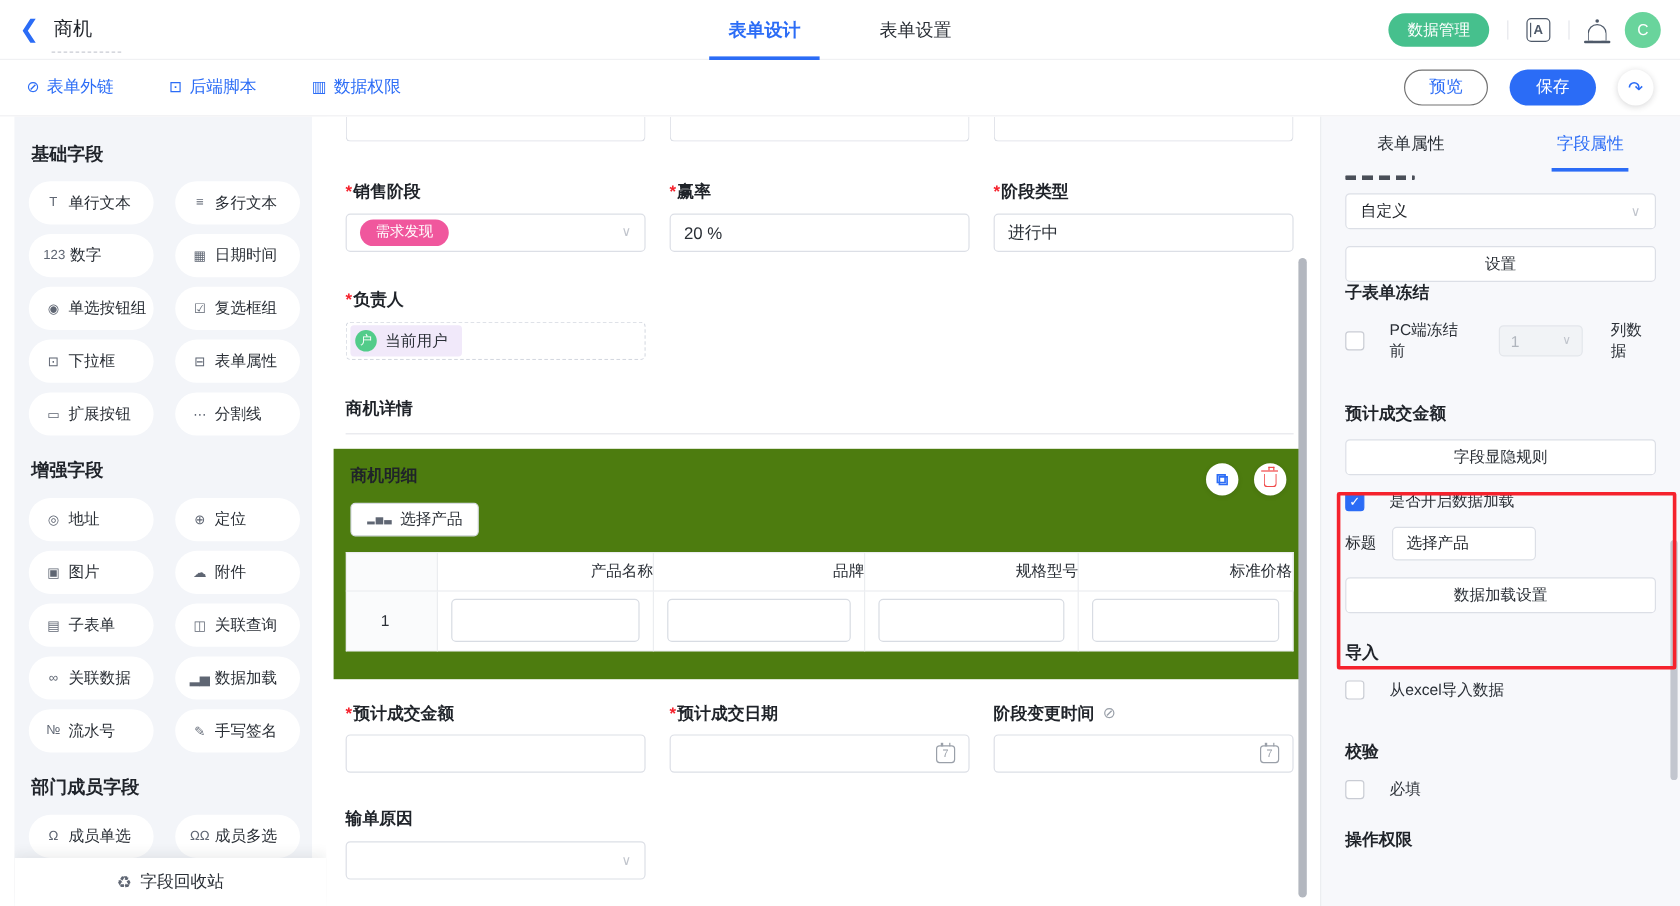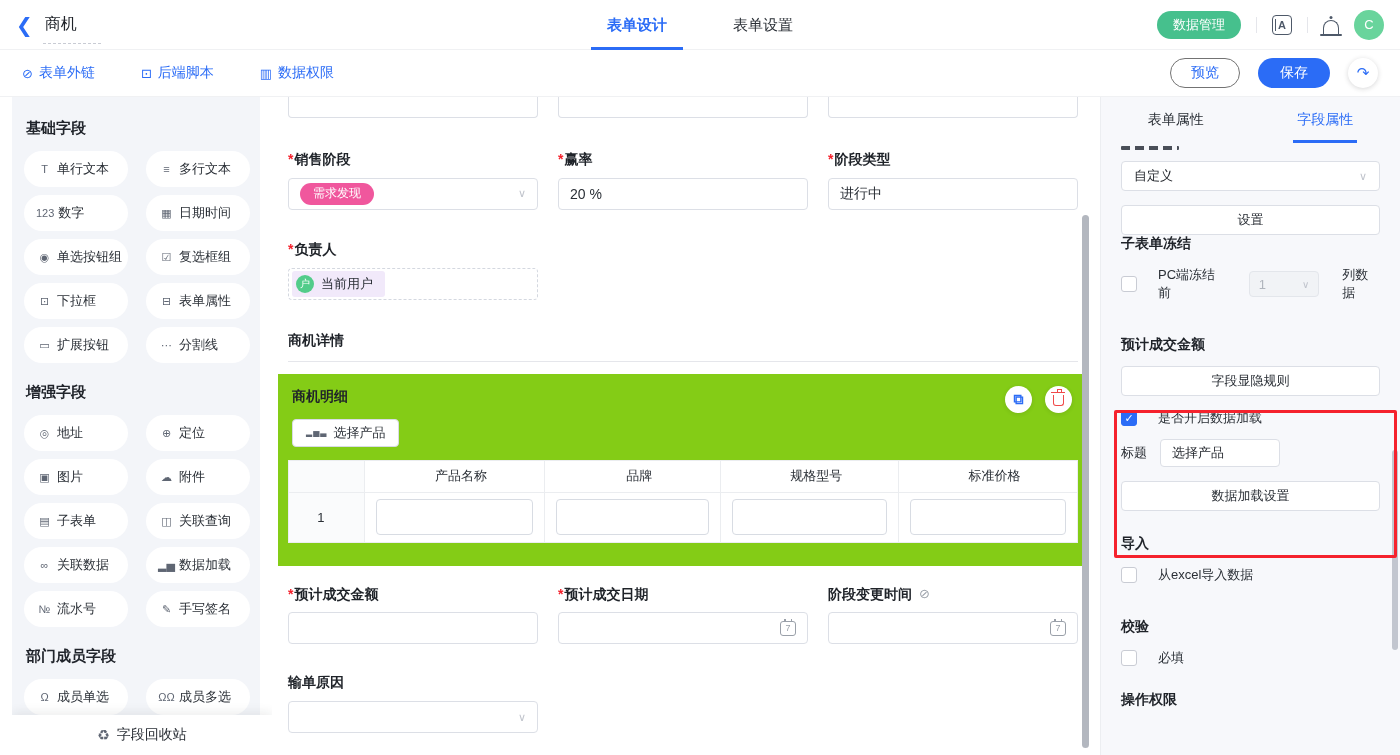--- a/index.html
+++ b/index.html
@@ -55,34 +55,34 @@
   .eye{color:#9aa0a9;margin-left:7px;font-size:13px;font-weight:normal}
   .f-box{height:32px;border:1px solid #dcdfe6;border-radius:4px;display:flex;align-items:center;padding:0 11px;font-size:14px;color:#2a2f36;background:#fff;cursor:text}
   .chev{margin-left:auto;color:#c0c4cc;font-size:11px}
   .tag-pink{height:22px;border-radius:11px;background:#f0579d;color:#fff;font-size:12px;display:flex;align-items:center;padding:0 13px}
   .owner-box{width:250px;height:32px;border:1px dashed #d4d8e0;border-radius:4px;display:flex;align-items:center;padding:0 3px;cursor:pointer}
   .owner-tag{height:26px;background:#f1e9fa;border-radius:3px;display:flex;align-items:center;gap:7px;padding:0 12px 0 4px;font-size:13px;color:#2a2f36}
   .owner-avatar{width:18px;height:18px;border-radius:50%;background:#52cc8a;color:#fff;font-size:10px;display:flex;align-items:center;justify-content:center}
   .section-heading{margin-top:32px;font-size:14px;font-weight:bold}
   .section-divider{margin-top:11px;width:790px;border-bottom:1px solid #e5e6eb}
   
-  .subform{width:810px;margin-left:-10px;margin-top:12px;background:#84cc16;position:relative;padding:14px 10px 23px 10px}
+  .subform{width:810px;margin-left:-10px;margin-top:12px;background:#4d7c0f;position:relative;padding:14px 10px 23px 10px}
   .subform-title{font-size:14px;font-weight:bold;margin-left:4px}
   .sf-actions{position:absolute;top:12px;right:16px;display:flex;gap:13px}
   .circ{width:27px;height:27px;border-radius:50%;background:#fff;box-shadow:0 1px 4px rgba(31,35,41,.12);display:flex;align-items:center;justify-content:center;cursor:pointer}
   .copy-g{color:#2b6cf6;font-size:14px;font-weight:bold}
   .trash{width:11px;height:11px;border:1.5px solid #f04a4a;border-top:none;border-radius:0 0 3px 3px;position:relative;margin-top:3px}
   .trash::before{content:"";position:absolute;top:-3.5px;left:-3.5px;width:14.5px;height:1.5px;background:#f04a4a}
   .trash::after{content:"";position:absolute;top:-6px;left:2.5px;width:3.5px;height:2px;border:1.5px solid #f04a4a;border-bottom:none}
   .btn-select-product{margin-top:13px;margin-left:4px;height:28px;background:#fff;border:1px solid #d8dce3;border-radius:4px;display:inline-flex;align-items:center;gap:6px;padding:0 13px;font-size:13px;color:#2a2f36;cursor:pointer}
   .chart-g{font-size:8px;color:#5f6673;letter-spacing:1px}
   .sf-table-wrap{margin-top:13px;width:790px;overflow:hidden}
   table.sf{border-collapse:collapse;table-layout:fixed;width:968px;background:#fff}
   table.sf th,table.sf td{border:1px solid #ebedf0;font-weight:normal}
-  table.sf th{height:32px;font-size:13px;color:#2a2f36;text-align:center;padding-left:13px;background:#fff}
+  table.sf th{height:32px;font-size:13px;color:#2a2f36;text-align:right;padding-left:13px;background:#fff}
   table.sf th.idx,table.sf td.idx{background:#fafbfc;text-align:center;padding-left:0}
   table.sf td{height:50px;padding:0 11px;font-size:13px;color:#2a2f36}
   .cell-input{width:100%;height:36px;border:1px solid #d8dce3;border-radius:4px;background:#fff;cursor:text}
   .cal{margin-left:auto;width:16px;height:15px;border:1px solid #9aa0a9;border-radius:3px;font-size:9px;color:#9aa0a9;display:flex;align-items:center;justify-content:center;position:relative}
   .cal::before{content:"";position:absolute;top:-3px;left:3px;width:1.5px;height:3px;background:#9aa0a9}
   .cal::after{content:"";position:absolute;top:-3px;right:3px;width:1.5px;height:3px;background:#9aa0a9}
   .canvas-scrollbar{position:absolute;right:11px;top:118px;width:7px;height:533px;background:#b3b7bf;border-radius:4px}
   
   .panel{position:absolute;top:97px;left:1100px;right:0;bottom:0;background:#f7f8fb;border-left:1px solid #eceef1;padding:0 20px;overflow:hidden}
   .panel-tabs{height:46px;display:flex;margin:0 -20px}

